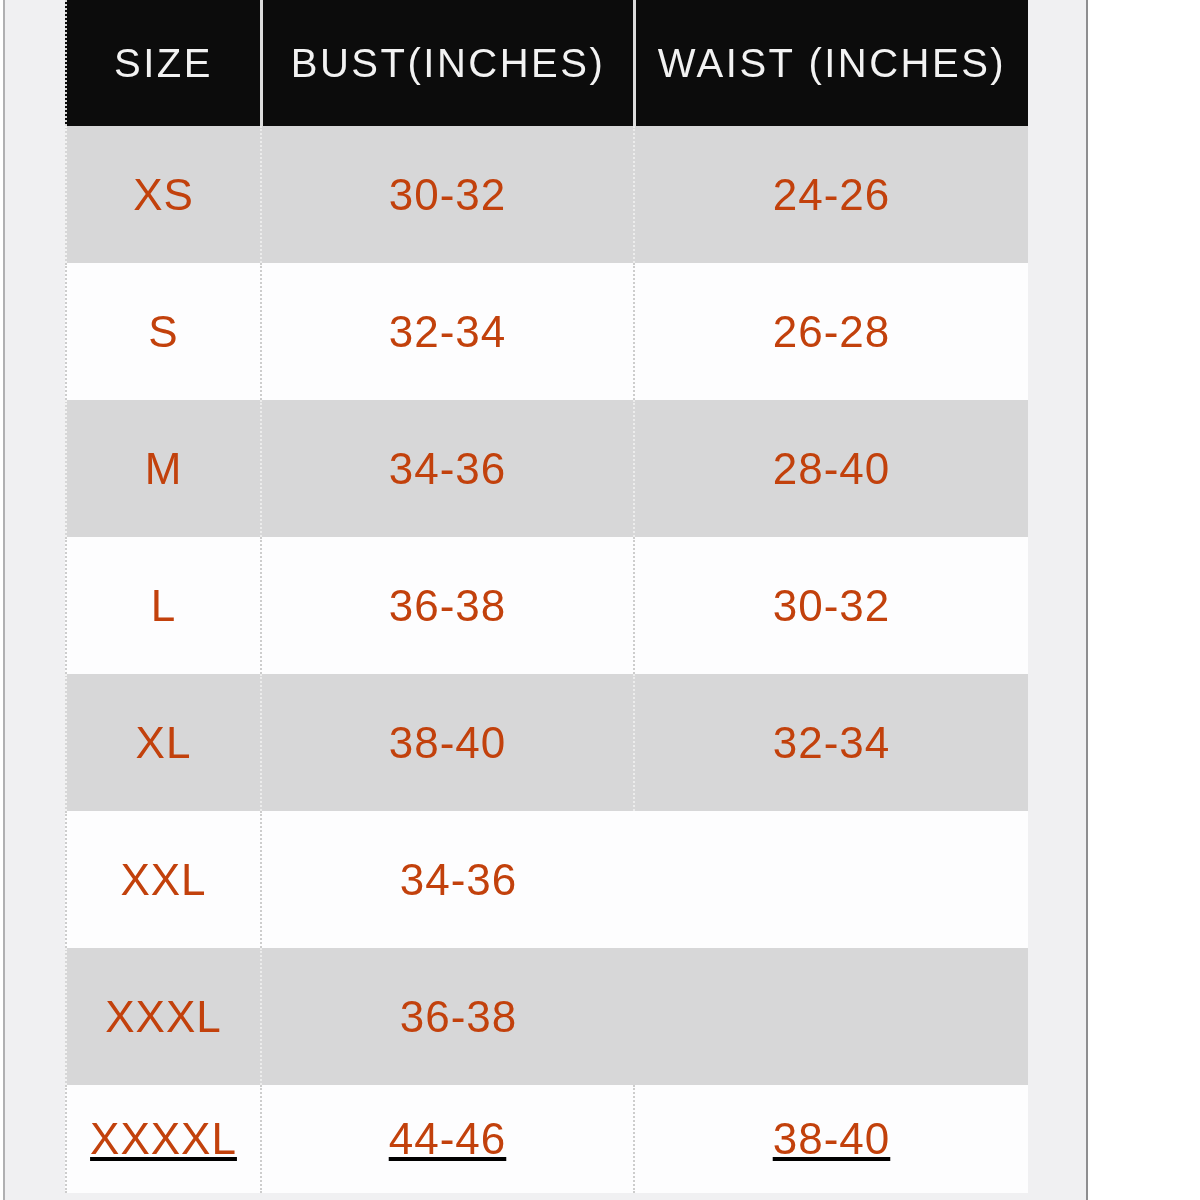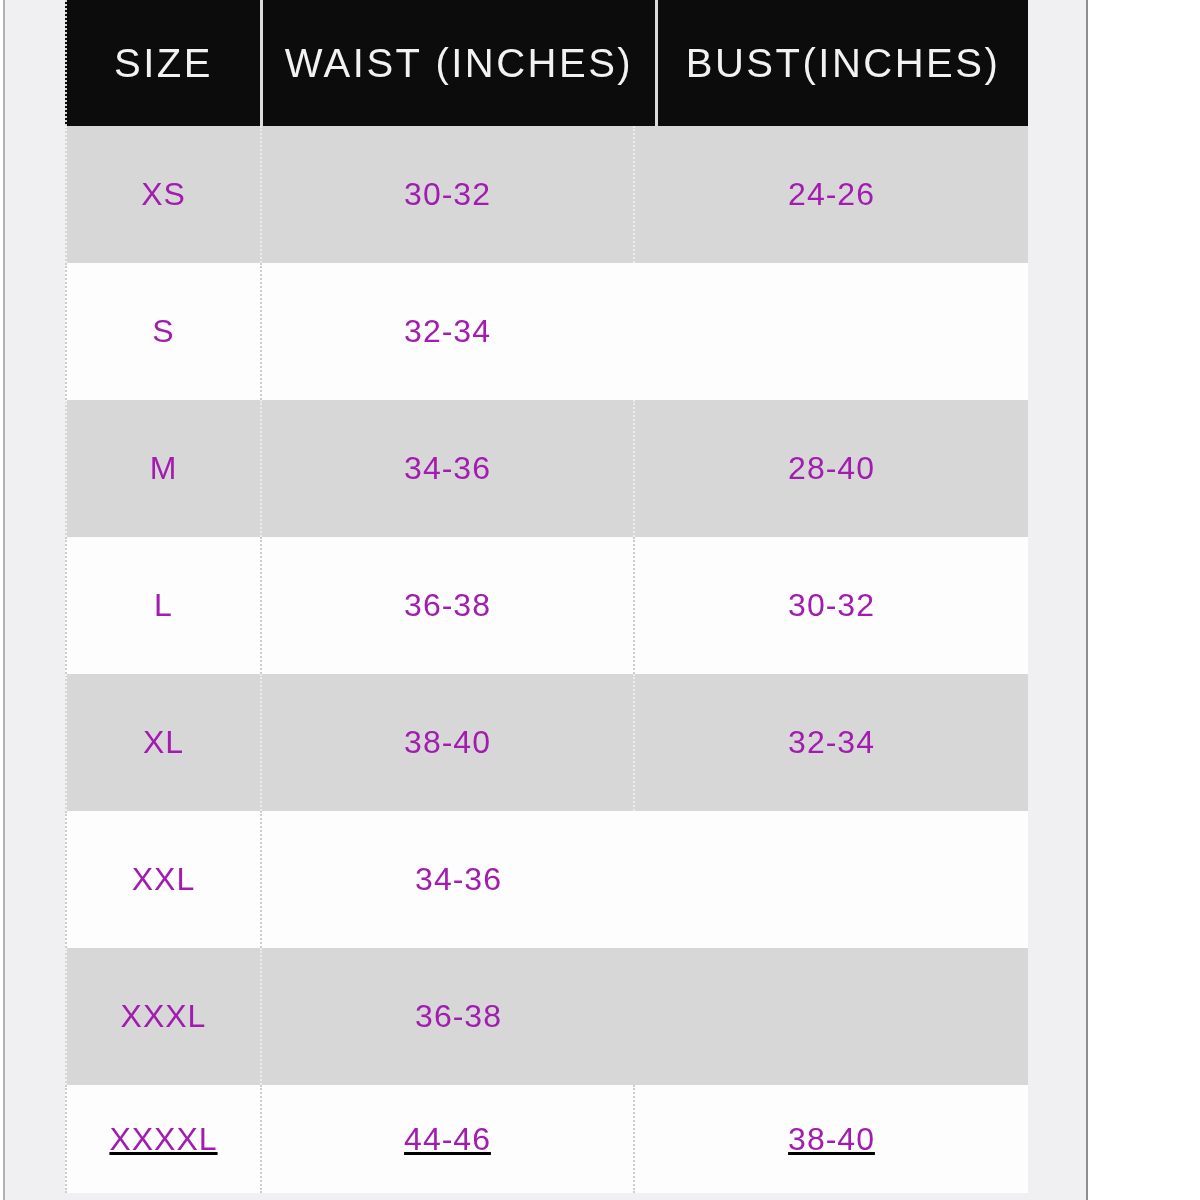--- a/index.html
+++ b/index.html
@@ -55,52 +55,53 @@
   .row:last-child {
     height: 108px;
     text-decoration: underline;
   }
   .row:nth-child(odd) { background: #d7d7d8; }
   .row:nth-child(even) { background: #fdfdfe; }
   .cell {
     display: flex;
     align-items: center;
     justify-content: center;
-    color: #a21caf;
-    font-size: 32px;
+    color: #c2410c;
+    font-size: 44px;
     letter-spacing: 1px;
     box-sizing: border-box;
   }
   .cell + .cell { border-left: 2px dotted #cdcdcd; }
   .cell:first-child { border-left: 2px dotted #cdcdcd; }
   .row:nth-child(odd) .cell + .cell { border-left-color: #ececec; }
   .row:nth-child(odd) .cell:first-child { border-left-color: #f2f2f2; }
   .col-0 { width: 195px; }
   .col-1 { width: 373px; }
   .col-2 { width: 395px; }
 </style>
 </head>
 <body>
 
 <div class="card">
   <div class="size-table">
     <div class="thead" id="thead">
         <div class="hcell col-0">SIZE</div>
+        <div class="hcell col-1">BUST(INCHES)</div>
         <div class="hcell col-2">WAIST (INCHES)</div>
-        <div class="hcell col-1">BUST(INCHES)</div>
       </div>
     <div id="tbody">
         <div class="row">
           <div class="cell col-0">XS</div>
           <div class="cell col-1">30-32</div>
           <div class="cell col-2">24-26</div>
         </div>
         <div class="row">
           <div class="cell col-0">S</div>
           <div class="cell col-1">32-34</div>
+          <div class="cell col-2">26-28</div>
         </div>
         <div class="row">
           <div class="cell col-0">M</div>
           <div class="cell col-1">34-36</div>
           <div class="cell col-2">28-40</div>
         </div>
         <div class="row">
           <div class="cell col-0">L</div>
           <div class="cell col-1">36-38</div>
           <div class="cell col-2">30-32</div>

